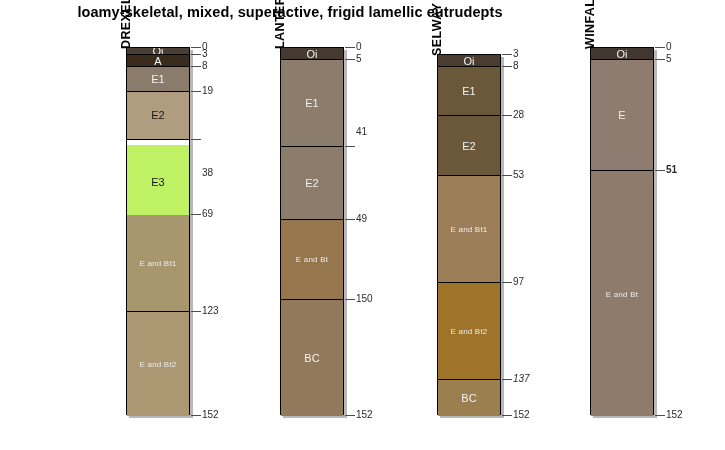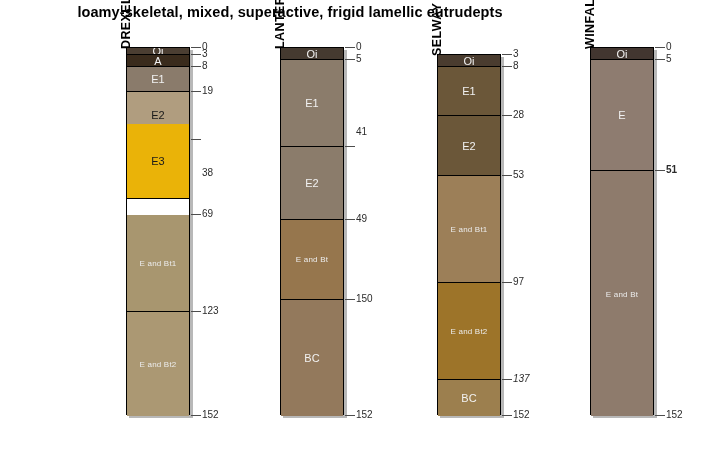--- a/index.html
+++ b/index.html
@@ -100,21 +100,21 @@
           </div>
           <div class="horizon" style="top: 7.26316px; height: 12.1053px; background: rgb(58, 43, 28);">
             <div class="horizon-label lab-big">A</div>
           </div>
           <div class="horizon" style="top: 19.3684px; height: 24.2105px; background: rgb(138, 123, 107);">
             <div class="horizon-label lab-big">E1</div>
           </div>
           <div class="horizon" style="top: 43.5789px; height: 48.4211px; background: rgb(176, 157, 127);">
             <div class="horizon-label lab-dark">E2</div>
           </div>
-          <div class="horizon" style="top: 76px; height: 75.0526px; background: #eab308;">
+          <div class="horizon" style="top: 97px; height: 75.0526px; background: #bef264;">
             <div class="horizon-label lab-dark">E3</div>
           </div>
           <div class="horizon" style="top: 167.053px; height: 96.8421px; background: rgb(168, 150, 111);">
             <div class="horizon-label lab-small">E and Bt1</div>
           </div>
           <div class="horizon" style="top: 263.895px; height: 104.105px; background: rgb(171, 152, 115); border-bottom: none;">
             <div class="horizon-label lab-small">E and Bt2</div>
           </div>
         </div>
         <div class="tick" style="left: 191px; top: 47px; width: 10px;"></div>

